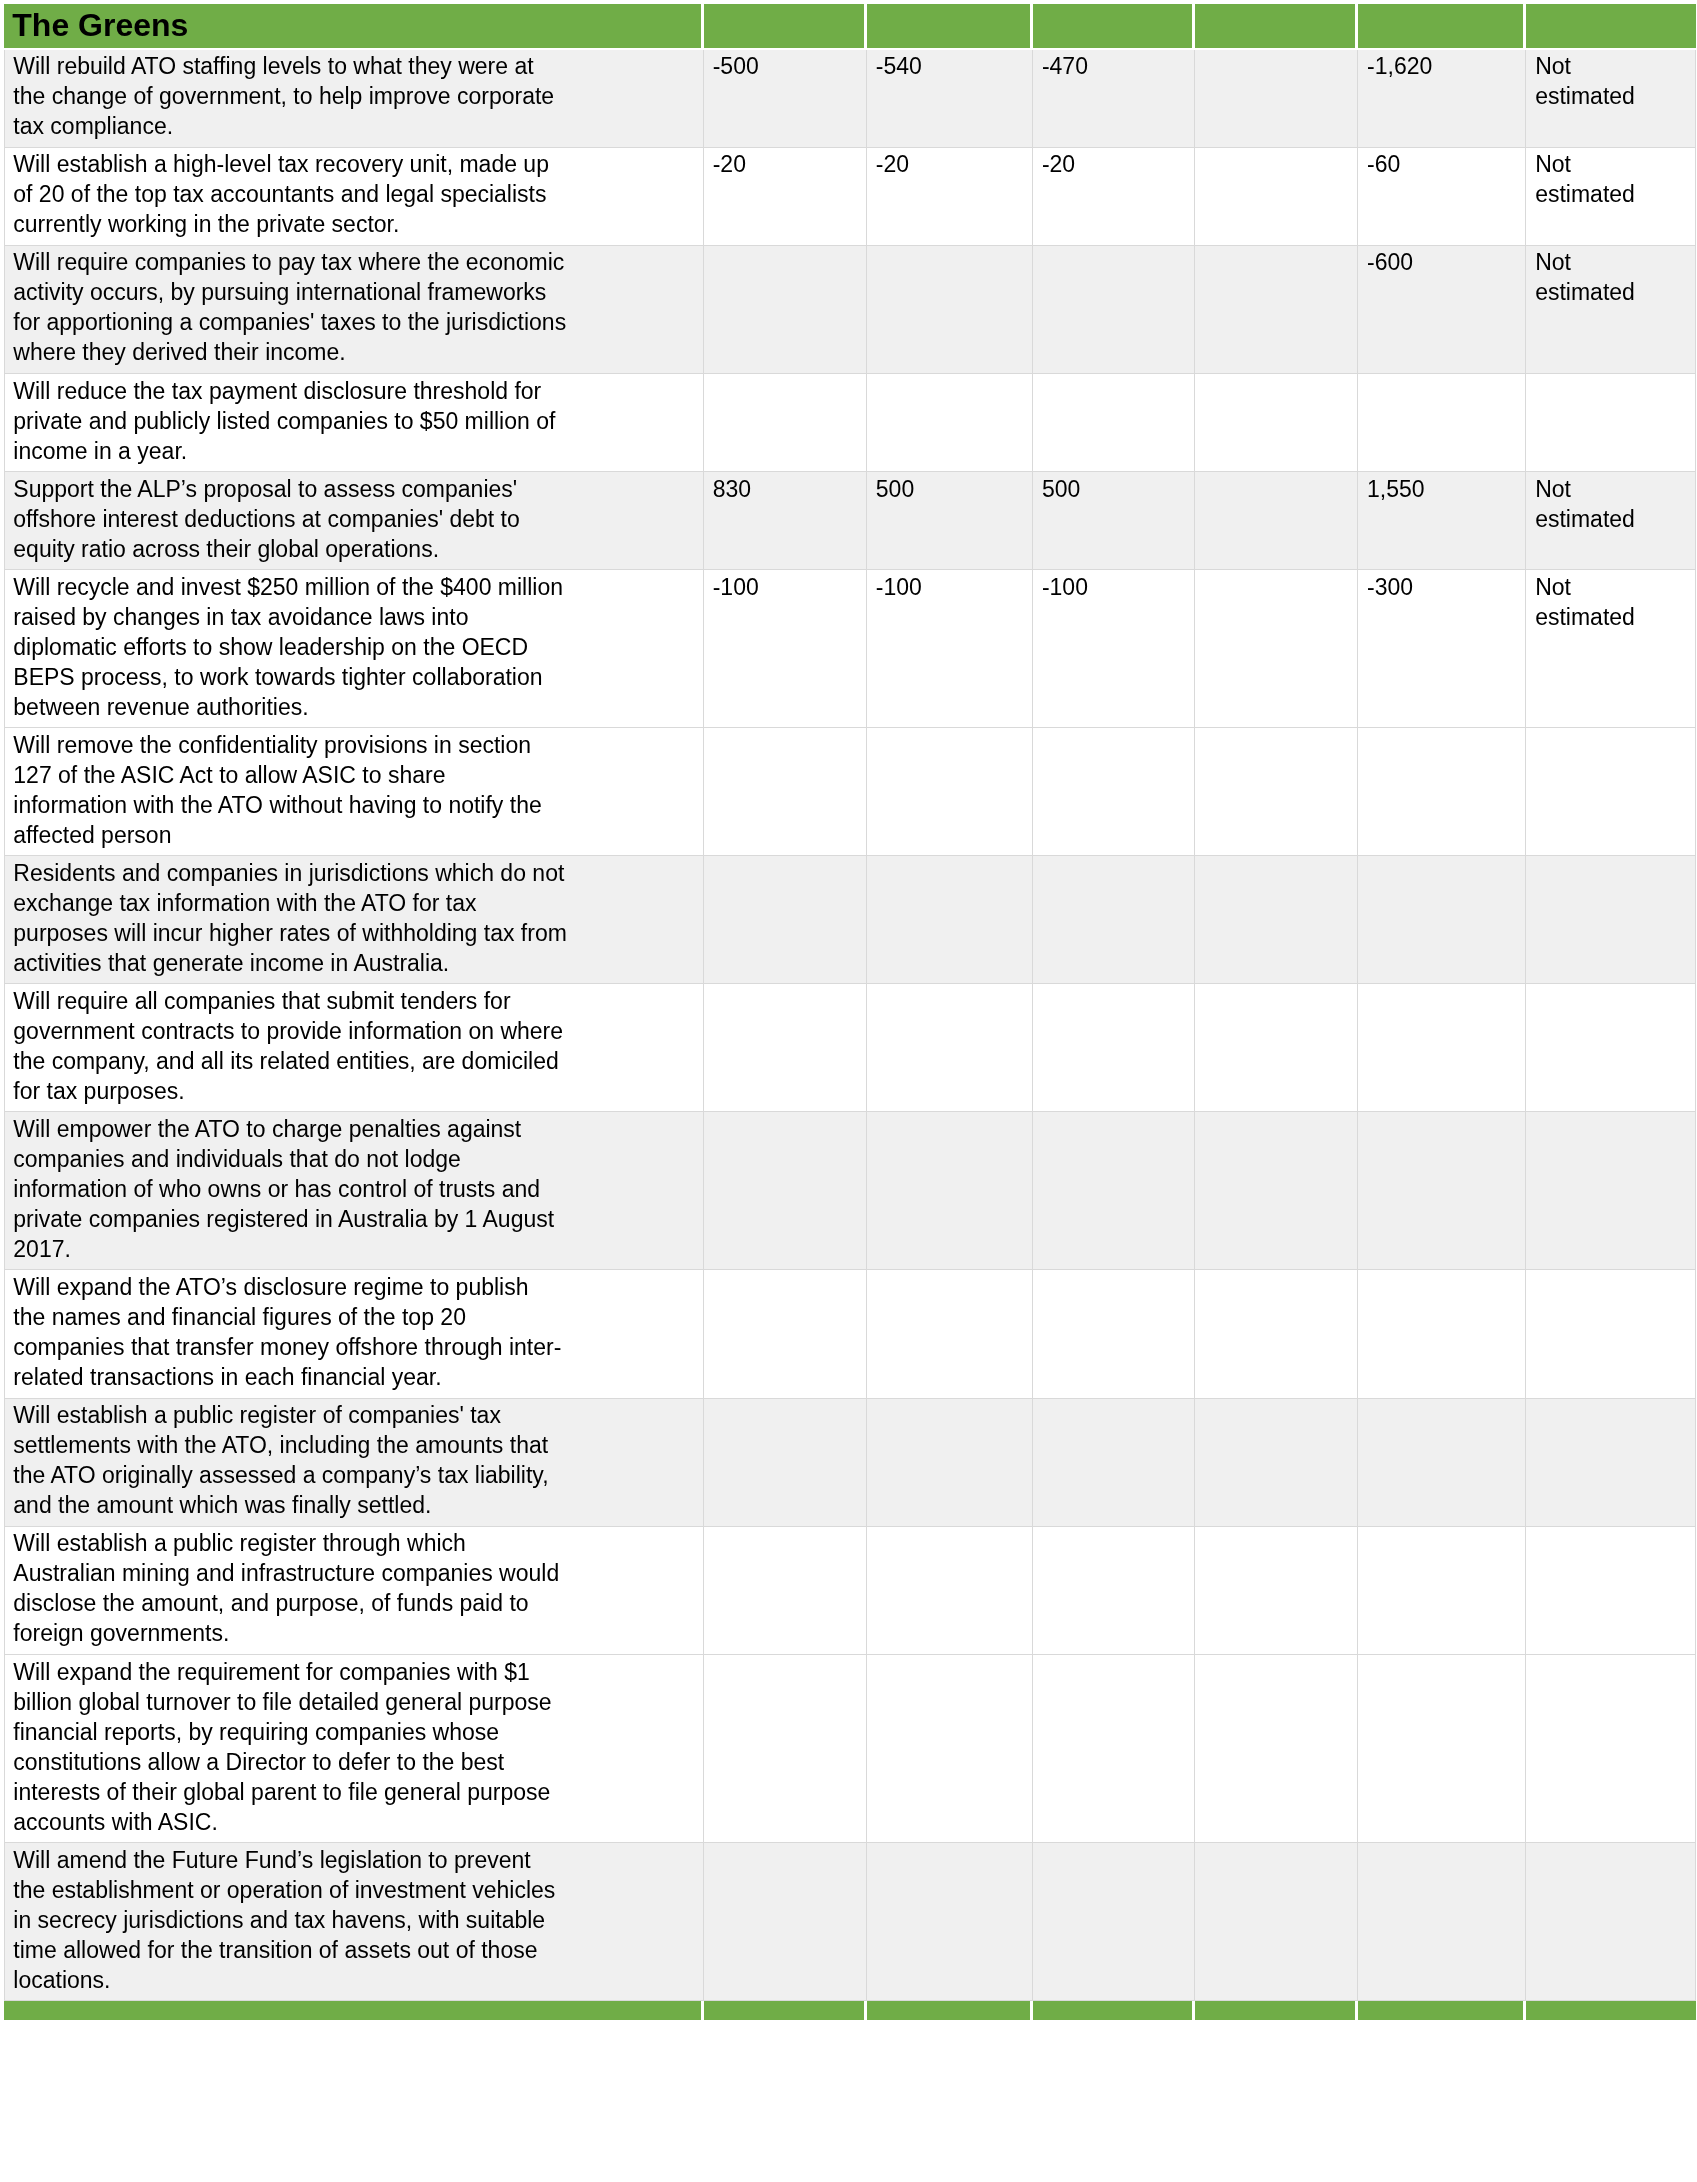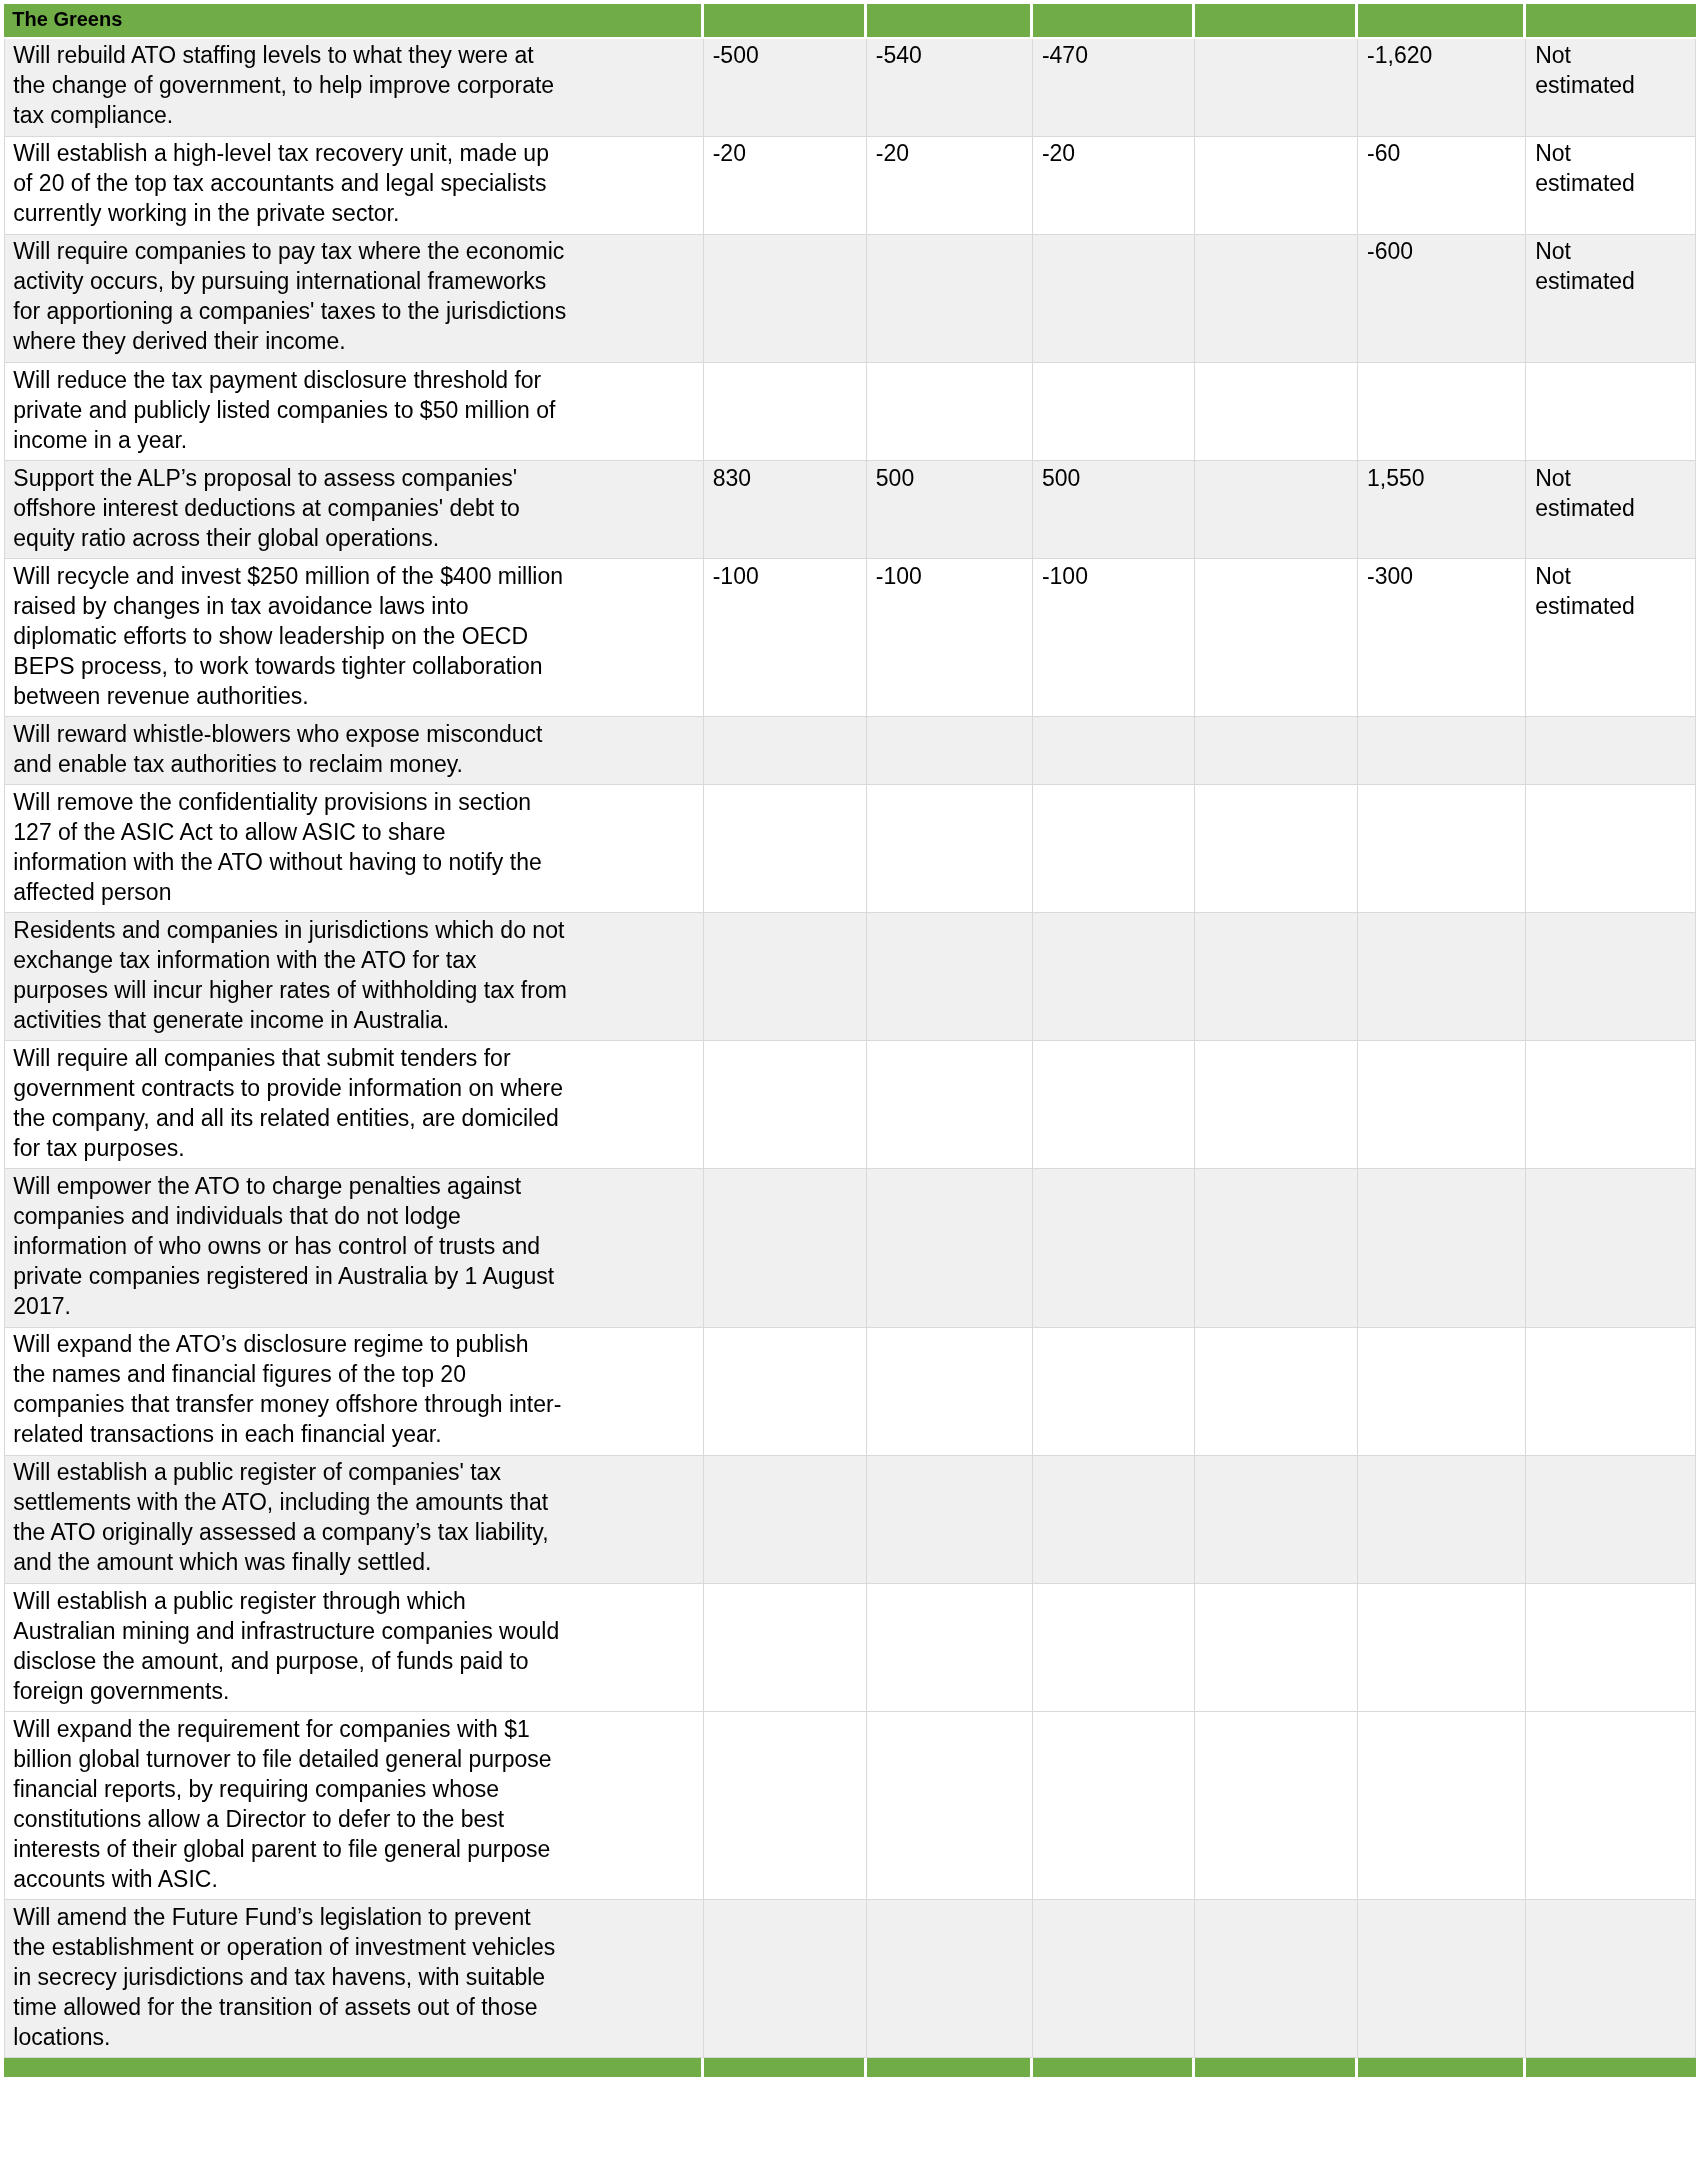--- a/index.html
+++ b/index.html
@@ -9,22 +9,22 @@
     width: 1698px; height: 2182px; overflow: hidden;
     background: #ffffff; padding: 3.5px 1.8px 0 3.5px; position: relative;
   }
   table.costings {
     border-collapse: separate; border-spacing: 0;
     table-layout: fixed; width: 1692px;
   }
   th, td { vertical-align: top; font-size: 23px; line-height: 30px; }
   
   th.section-title {
-    background: #70ad47; text-align: left; font-weight: bold; font-size: 20px;
-    height: 35px; vertical-align: middle; padding: 0 0 1.8px 8.8px;
+    background: #70ad47; text-align: left; font-weight: bold; font-size: 32px;
+    height: 46px; vertical-align: middle; padding: 0 0 1.8px 8.8px;
     border-right: 3.5px solid #ffffff; border-bottom: 2.6px solid #ffffff;
   }
   th.section-blank {
     background: #70ad47;
     border-right: 3.5px solid #ffffff; border-bottom: 2.6px solid #ffffff;
   }
   th.last, tfoot td.last { border-right: 0; }
   
   td.desc {
     padding: 1.8px 8.8px 5.3px 8.8px; white-space: pre-line;
@@ -136,30 +136,20 @@
 BEPS process, to work towards tighter collaboration
 between revenue authorities.</td>
     <td class="val">-100</td>
     <td class="val">-100</td>
     <td class="val">-100</td>
     <td class="val"></td>
     <td class="val">-300</td>
     <td class="val">Not
 estimated</td>
   </tr>
-        <tr class="shaded">
-    <td class="desc">Will reward whistle-blowers who expose misconduct
-and enable tax authorities to reclaim money.</td>
-    <td class="val"></td>
-    <td class="val"></td>
-    <td class="val"></td>
-    <td class="val"></td>
-    <td class="val"></td>
-    <td class="val"></td>
-  </tr>
         <tr>
     <td class="desc">Will remove the confidentiality provisions in section
 127 of the ASIC Act to allow ASIC to share
 information with the ATO without having to notify the
 affected person</td>
     <td class="val"></td>
     <td class="val"></td>
     <td class="val"></td>
     <td class="val"></td>
     <td class="val"></td>

